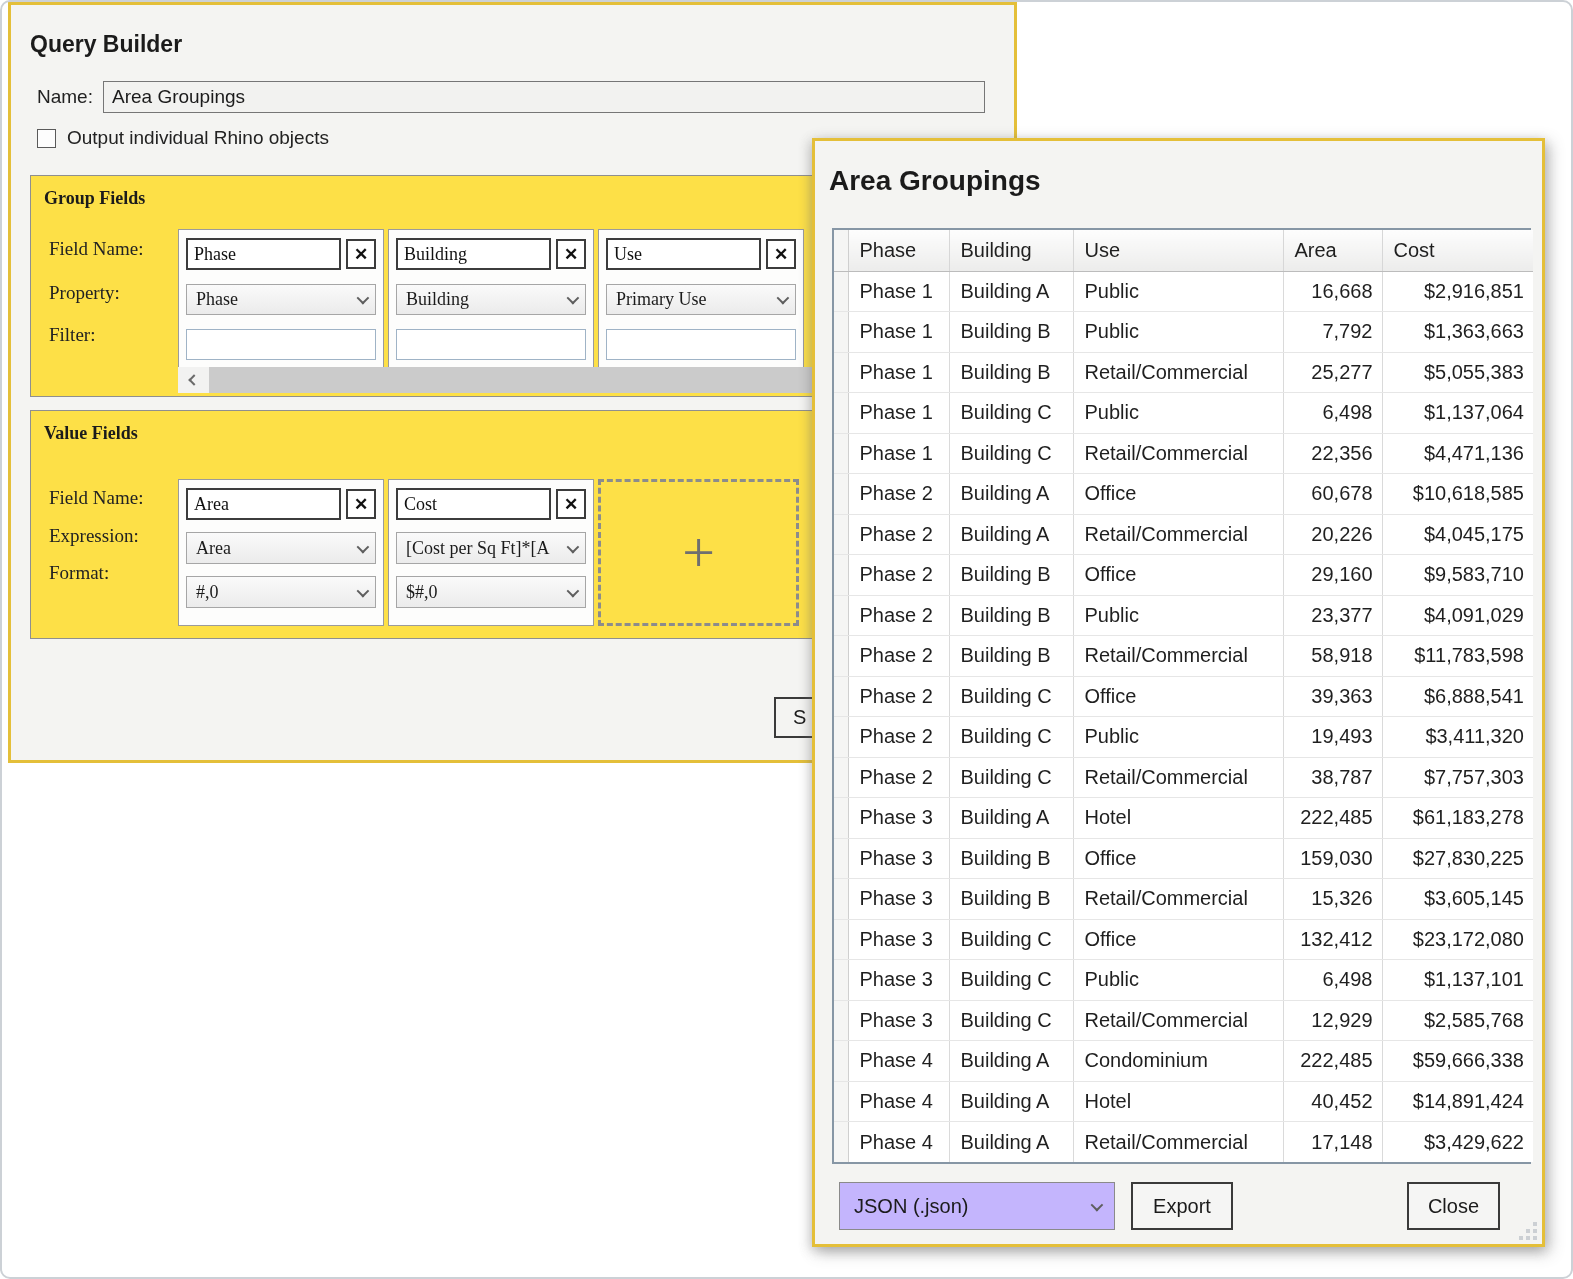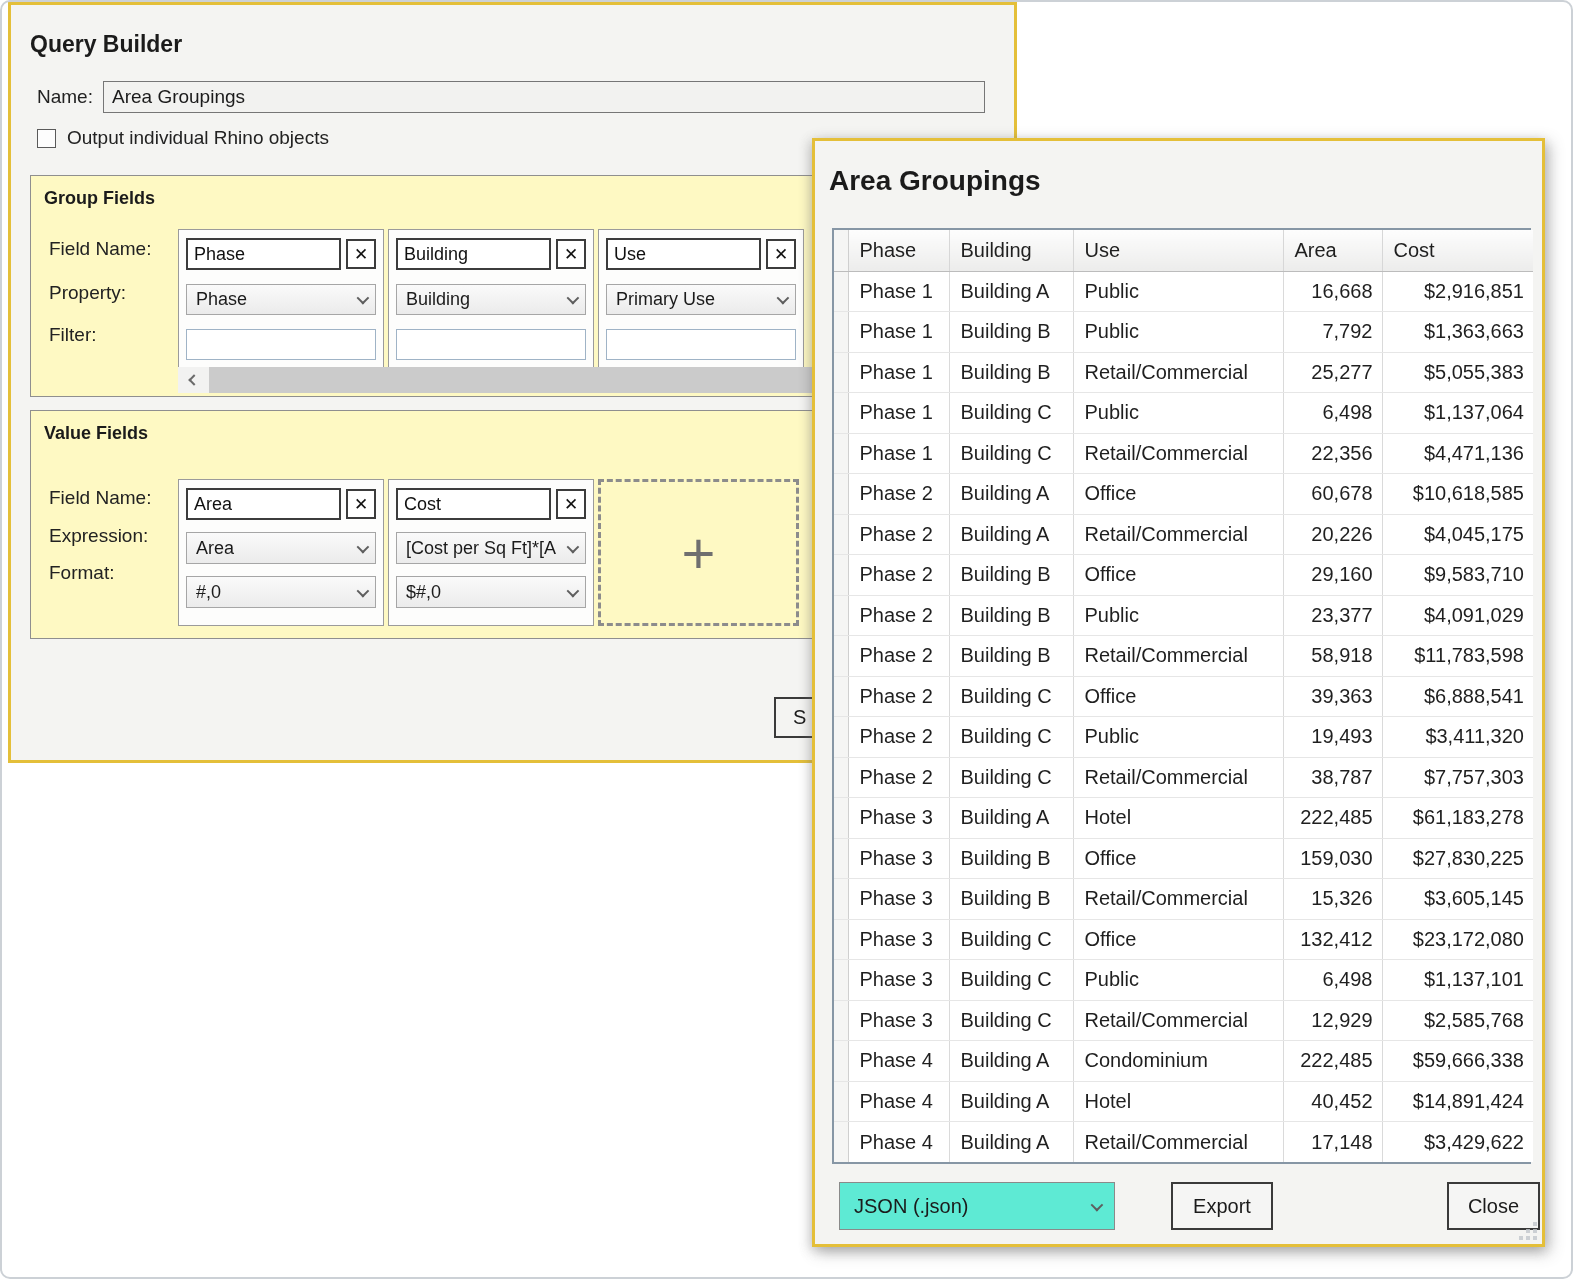--- a/index.html
+++ b/index.html
@@ -26,21 +26,21 @@
   .name-row label { font-size:19px; color:#222; margin-right:10px; }
   .name-input {
     width:882px; height:32px; border:1px solid #767676; background:#f2f2f0;
     font-size:19px; font-family:inherit; color:#1b1b1b; padding:0 8px;
   }
   .chk-row { position:absolute; left:26px; top:122px; display:flex; align-items:center; gap:11px; }
   .checkbox { width:19px; height:19px; border:1px solid #5a5a5a; background:#fdfdfd; display:inline-block; }
   .chk-row span.lbl { font-size:19px; color:#222; }
 
   .panel {
-    position:absolute; left:19px; width:958px; background:#fef9c3; border:1px solid #8f8f8f;
+    position:absolute; left:19px; width:958px; background:#fde047; border:1px solid #8f8f8f;font-family:Liberation Serif, serif;
   }
   .panel.group { top:170px; height:222px; }
   .panel.value { top:405px; height:229px; }
   .panel .panel-title { position:absolute; left:13px; top:12px; font-size:18px; font-weight:bold; }
   .panel .rowlab { position:absolute; left:18px; font-size:19px; color:#222; }
 
   .cards { position:absolute; left:147px; display:flex; gap:4px; }
   .panel.group .cards { top:53px; }
   .panel.value .cards { top:68px; }
   .card {
@@ -119,28 +119,28 @@
     border-bottom:1px solid #e6e6e6; border-right:1px solid #dadada;
     white-space:nowrap; overflow:hidden;
   }
   th.rh, td.rh { background:#f5f5f4; border-right:1px solid #cfcfcf; padding:0; }
   td.num { text-align:right; padding:0 9px 0 0; }
   th:last-child, td:last-child { border-right:none; }
   tbody tr:last-child td { border-bottom:none; }
 
   .footer-dd {
     position:absolute; left:24px; top:1041px; width:276px; height:48px;
-    border:1px solid #8a8a8a; background:#5eead4; display:flex; align-items:center;
+    border:1px solid #8a8a8a; background:#c4b5fd; display:flex; align-items:center;
     padding:0 14px; font-size:20px;
   }
   .footer-dd .dd-val { flex:1; }
   .fbtn {
     position:absolute; top:1041px; height:48px; border:2px solid #3a3a3a;
     background:#f5f5f4; font-size:20px; font-family:inherit; color:#1b1b1b;
-    display:flex; align-items:center; justify-content:center;margin-left:40px;
+    display:flex; align-items:center; justify-content:center;
   }
   .export { left:316px; width:102px; }
   .close  { left:592px; width:93px; }
 
   .grip { position:absolute; right:5px; bottom:4px; width:22px; height:22px; opacity:.8; }
   .grip i { position:absolute; width:4px; height:4px; background:#c3c8cd; }
 </style>
 </head>
 <body>
 

